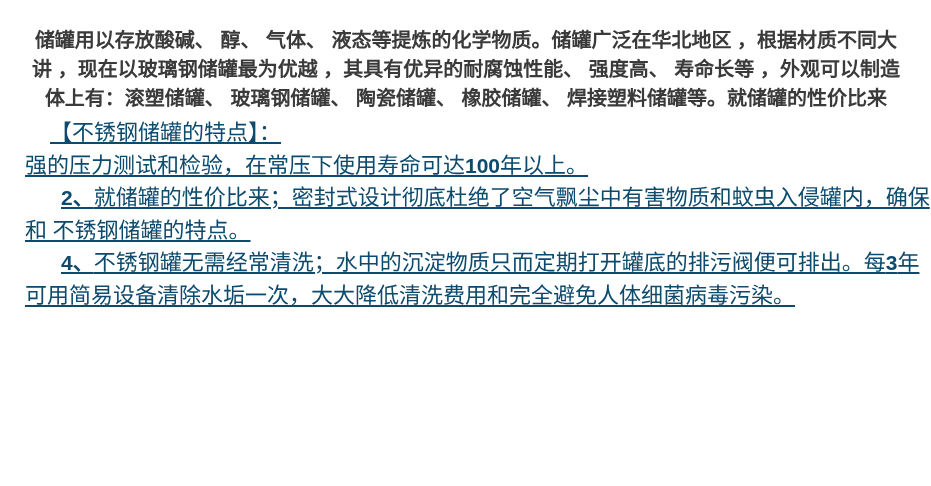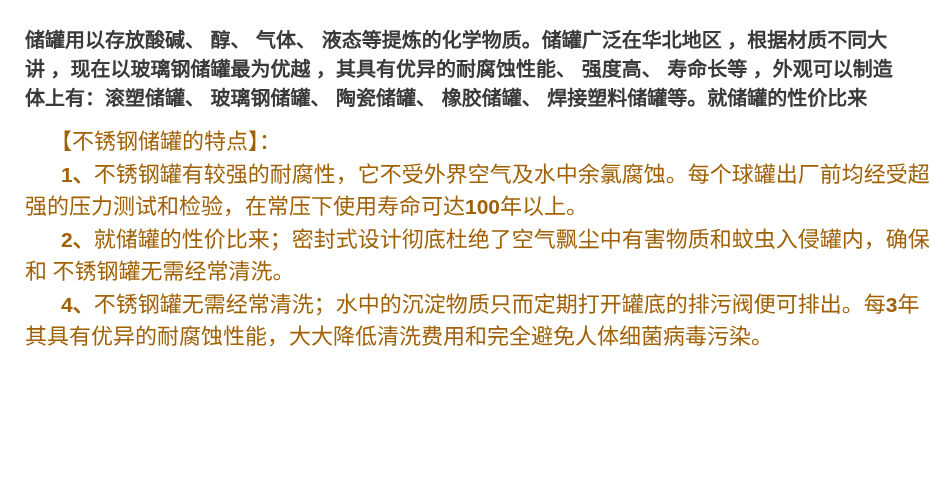--- a/index.html
+++ b/index.html
@@ -17,29 +17,31 @@
     width: 931px;
     padding: 26px 24px 0 25px;
   }
   
   .intro {
     font-family: "Liberation Sans", "DejaVu Sans", sans-serif;
     font-weight: bold;
     font-size: 20px;
     line-height: 29px;
     color: #3a3a3a;
+    text-align: center;
   }
   
   .features {
-    margin-top: 13px;
+    margin-top: 4px;
     font-family: "Liberation Serif", "DejaVu Serif", serif;
     font-weight: normal;
     font-size: 22px;
     line-height: 32.5px;
-    color: #a16207;
+    color: #0c4a6e;
+    text-decoration: underline;
   }
   .line {
     white-space: nowrap;
   }
   .features .heading-line {
     padding-left: 25px;
   }
   .features .first-line {
     padding-left: 36px;
   }
@@ -56,36 +58,33 @@
 
   <div class="intro">
     <div class="line">储罐用以存放酸碱、 醇、 气体、 液态等提炼的化学物质。储罐广泛在华北地区 ，根据材质不同大</div>
     <div class="line">讲 ，现在以玻璃钢储罐最为优越 ，其具有优异的耐腐蚀性能、 强度高、 寿命长等 ，外观可以制造</div>
     <div class="line">体上有：滚塑储罐、 玻璃钢储罐、 陶瓷储罐、 橡胶储罐、 焊接塑料储罐等。就储罐的性价比来</div>
   </div>
 
   <div class="features">
     <div class="line heading-line">【不锈钢储罐的特点】：</div>
 
-    <div class="line first-line">
-      <b>1、</b><span>不锈钢罐有较强的耐腐性，它不受外界空气及水中余氯腐蚀。每个球罐出厂前均经受超</span>
-    </div>
     <div class="line">
       <span>强的压力测试和检验，在常压下使用寿命可达</span><b>100</b><span>年以上。</span>
     </div>
 
     <div class="line first-line">
       <b>2、</b><span>就储罐的性价比来；密封式设计彻底杜绝了空气飘尘中有害物质和蚊虫入侵罐内，确保</span>
     </div>
 
     <div class="line">
-      <span>和 不锈钢罐无需经常清洗。</span>
+      <span>和 不锈钢储罐的特点。</span>
     </div>
 
     <div class="line first-line">
       <b>4、</b><span>不锈钢罐无需经常清洗；水中的沉淀物质只而定期打开罐底的排污阀便可排出。每</span><b>3</b><span>年</span>
     </div>
     <div class="line">
-      <span>其具有优异的耐腐蚀性能，大大降低清洗费用和完全避免人体细菌病毒污染。</span>
+      <span>可用简易设备清除水垢一次，大大降低清洗费用和完全避免人体细菌病毒污染。</span>
     </div>
   </div>
 
 </div>
 
 </body></html>

